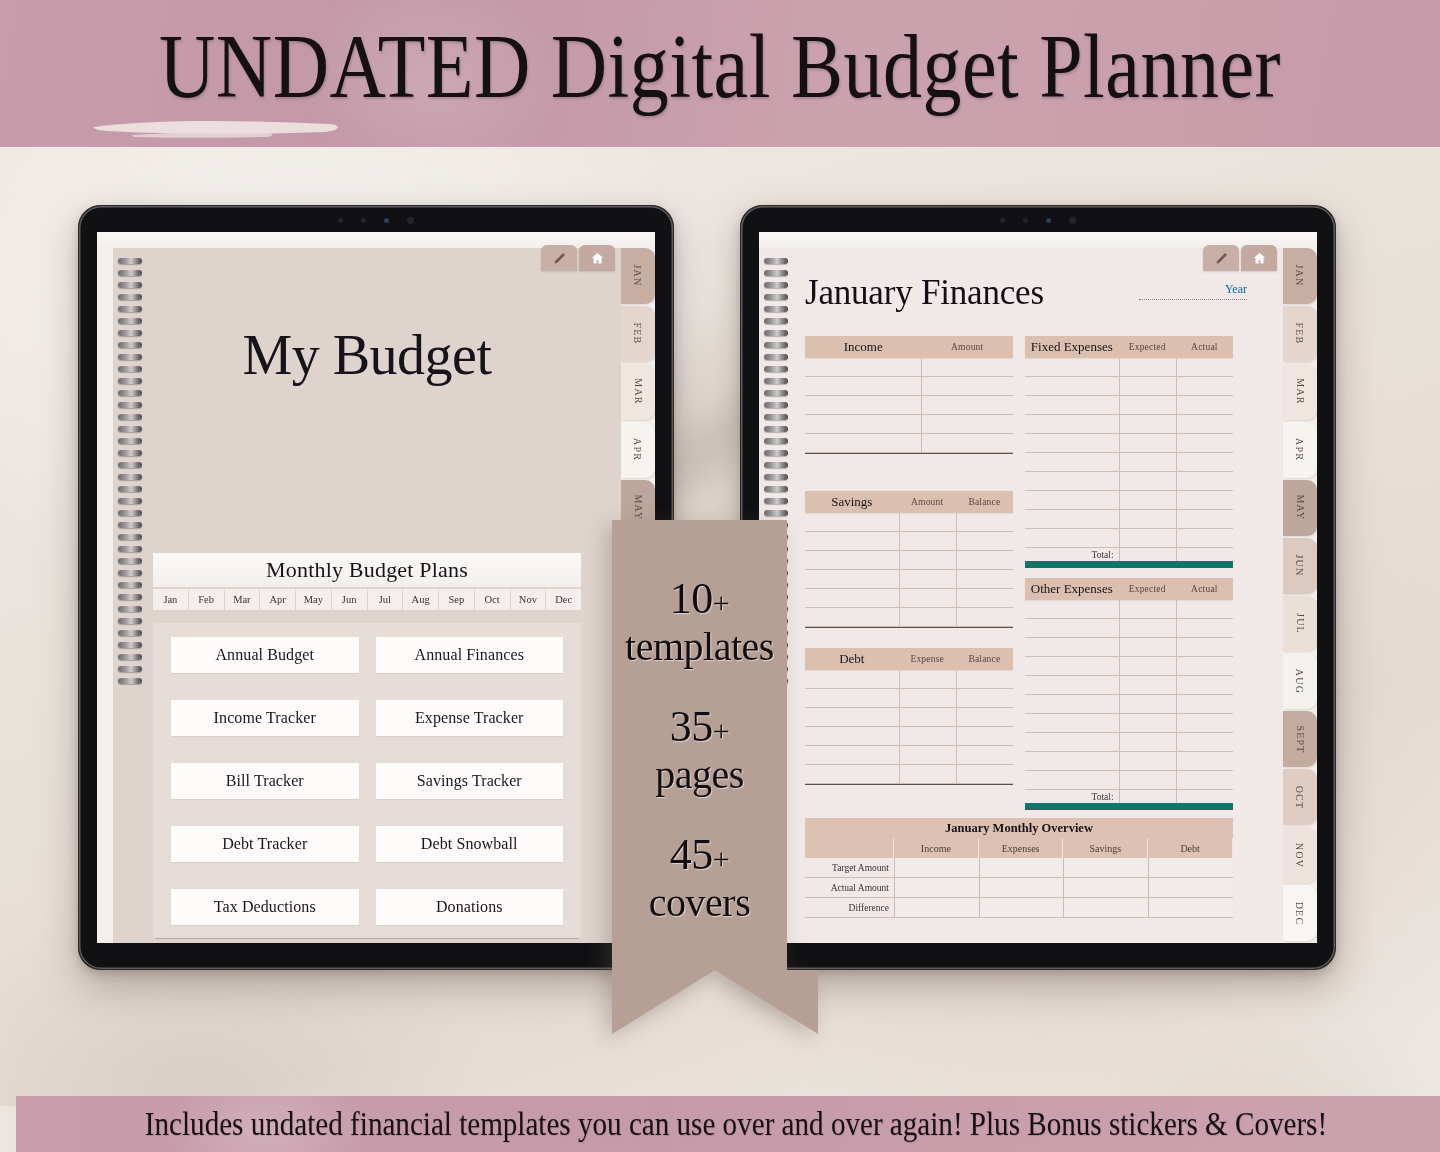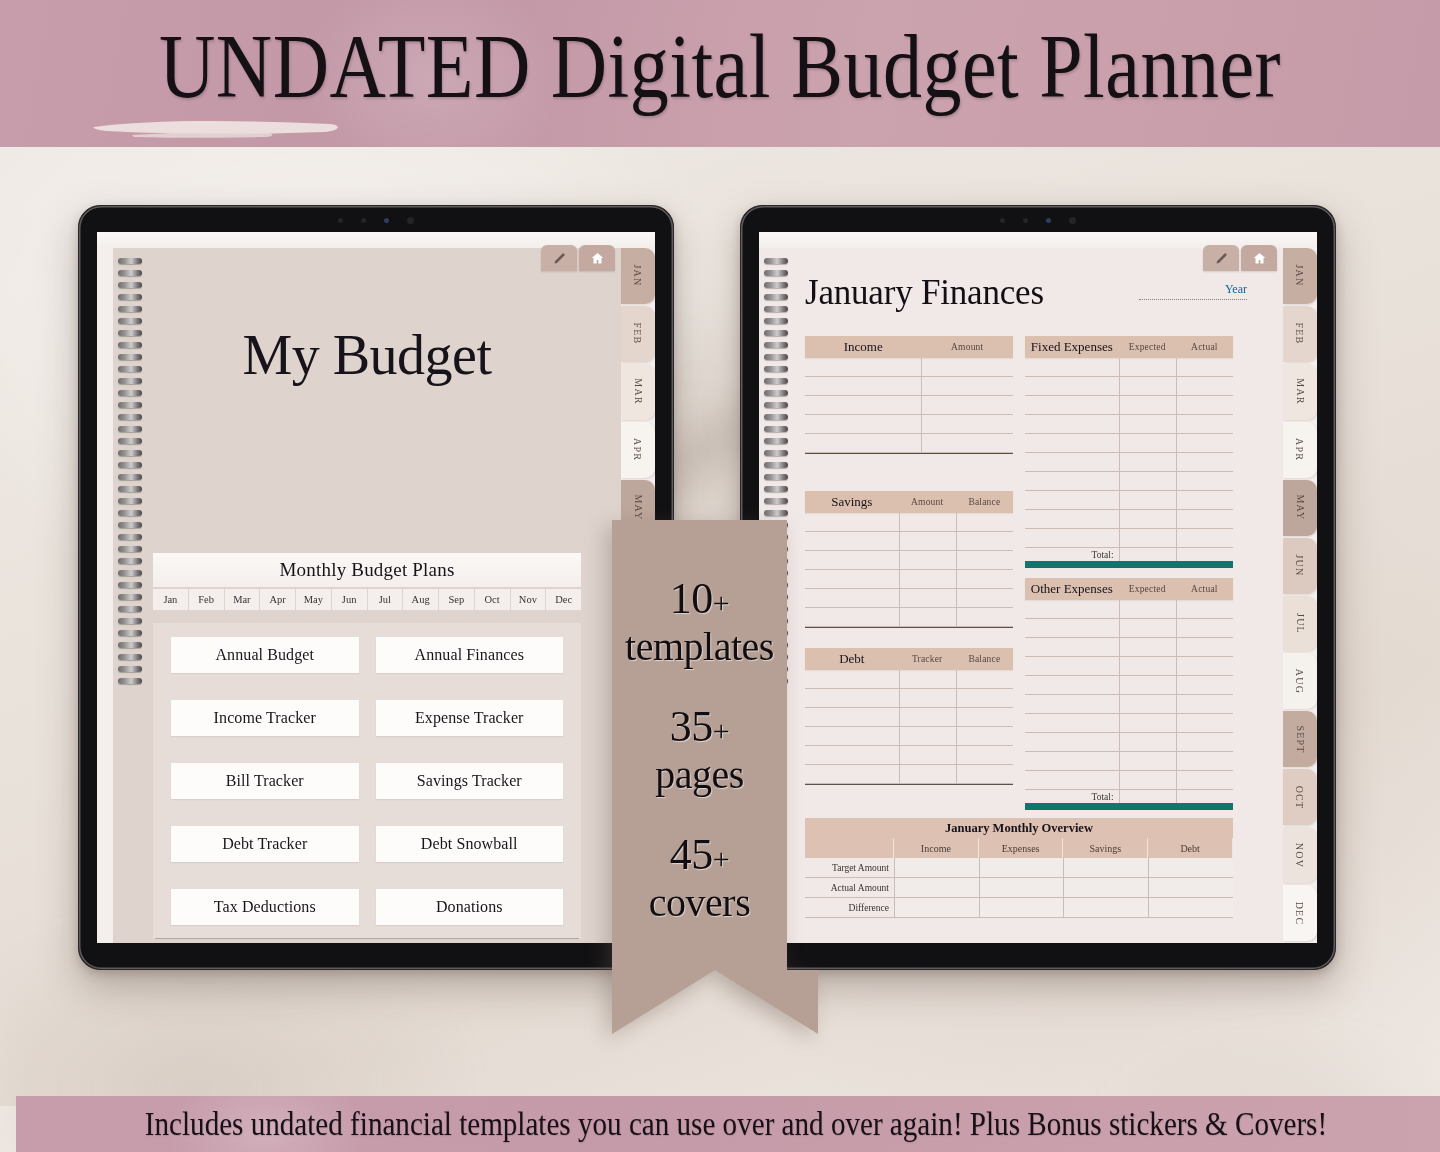--- a/index.html
+++ b/index.html
@@ -176,21 +176,21 @@
   }
   .lp-title .l1 { font-size: 56px; line-height: 58px; letter-spacing: -0.5px; }
   .lp-title .l2 { font-size: 46px; line-height: 52px; letter-spacing: -0.2px; }
 
   .mbp-box {
     position: absolute; left: 40px; right: 40px; top: 305px;
   }
   .mbp-header {
     background: linear-gradient(180deg,#fbf8f6,#f4efec);
     height: 34px; display: flex; align-items: center; justify-content: center;
-    font-size: 19px; color: #191319; letter-spacing: 0.2px;
+    font-size: 22px; color: #191319; letter-spacing: 0.2px;
   }
   .mbp-months {
     display: flex; margin-top: 2px;
   }
   .mbp-months .m {
     flex: 1; height: 21px;
     background: #f4efec;
     display: flex; align-items: center; justify-content: center;
     font-size: 10.5px; color: #3a3136;
     border-right: 1px solid #ded3cd;
@@ -603,21 +603,21 @@
               <div class="tbl-row" style="height: 19px;"></div>
               <div class="tbl-row" style="height: 19px;"></div>
               <div class="tbl-vline" style="left: 45%;"></div>
               <div class="tbl-vline" style="left: 72.5%;"></div>
             </div>
             <div class="tbl-bottom"></div>
           </div>
           <div class="tbl" style="left: 46px; top: 400px; width: 208px;">
             <div class="tbl-head">
               <div class="c-name" style="width: 45%;">Debt</div>
-              <div class="c-sub" style="width: 27.5%;">Tracker</div>
+              <div class="c-sub" style="width: 27.5%;">Expense</div>
               <div class="c-sub" style="width: 27.5%;">Balance</div>
             </div>
             <div class="tbl-body">
               <div class="tbl-row" style="height: 19px;"></div>
               <div class="tbl-row" style="height: 19px;"></div>
               <div class="tbl-row" style="height: 19px;"></div>
               <div class="tbl-row" style="height: 19px;"></div>
               <div class="tbl-row" style="height: 19px;"></div>
               <div class="tbl-row" style="height: 19px;"></div>
               <div class="tbl-vline" style="left: 45%;"></div>

